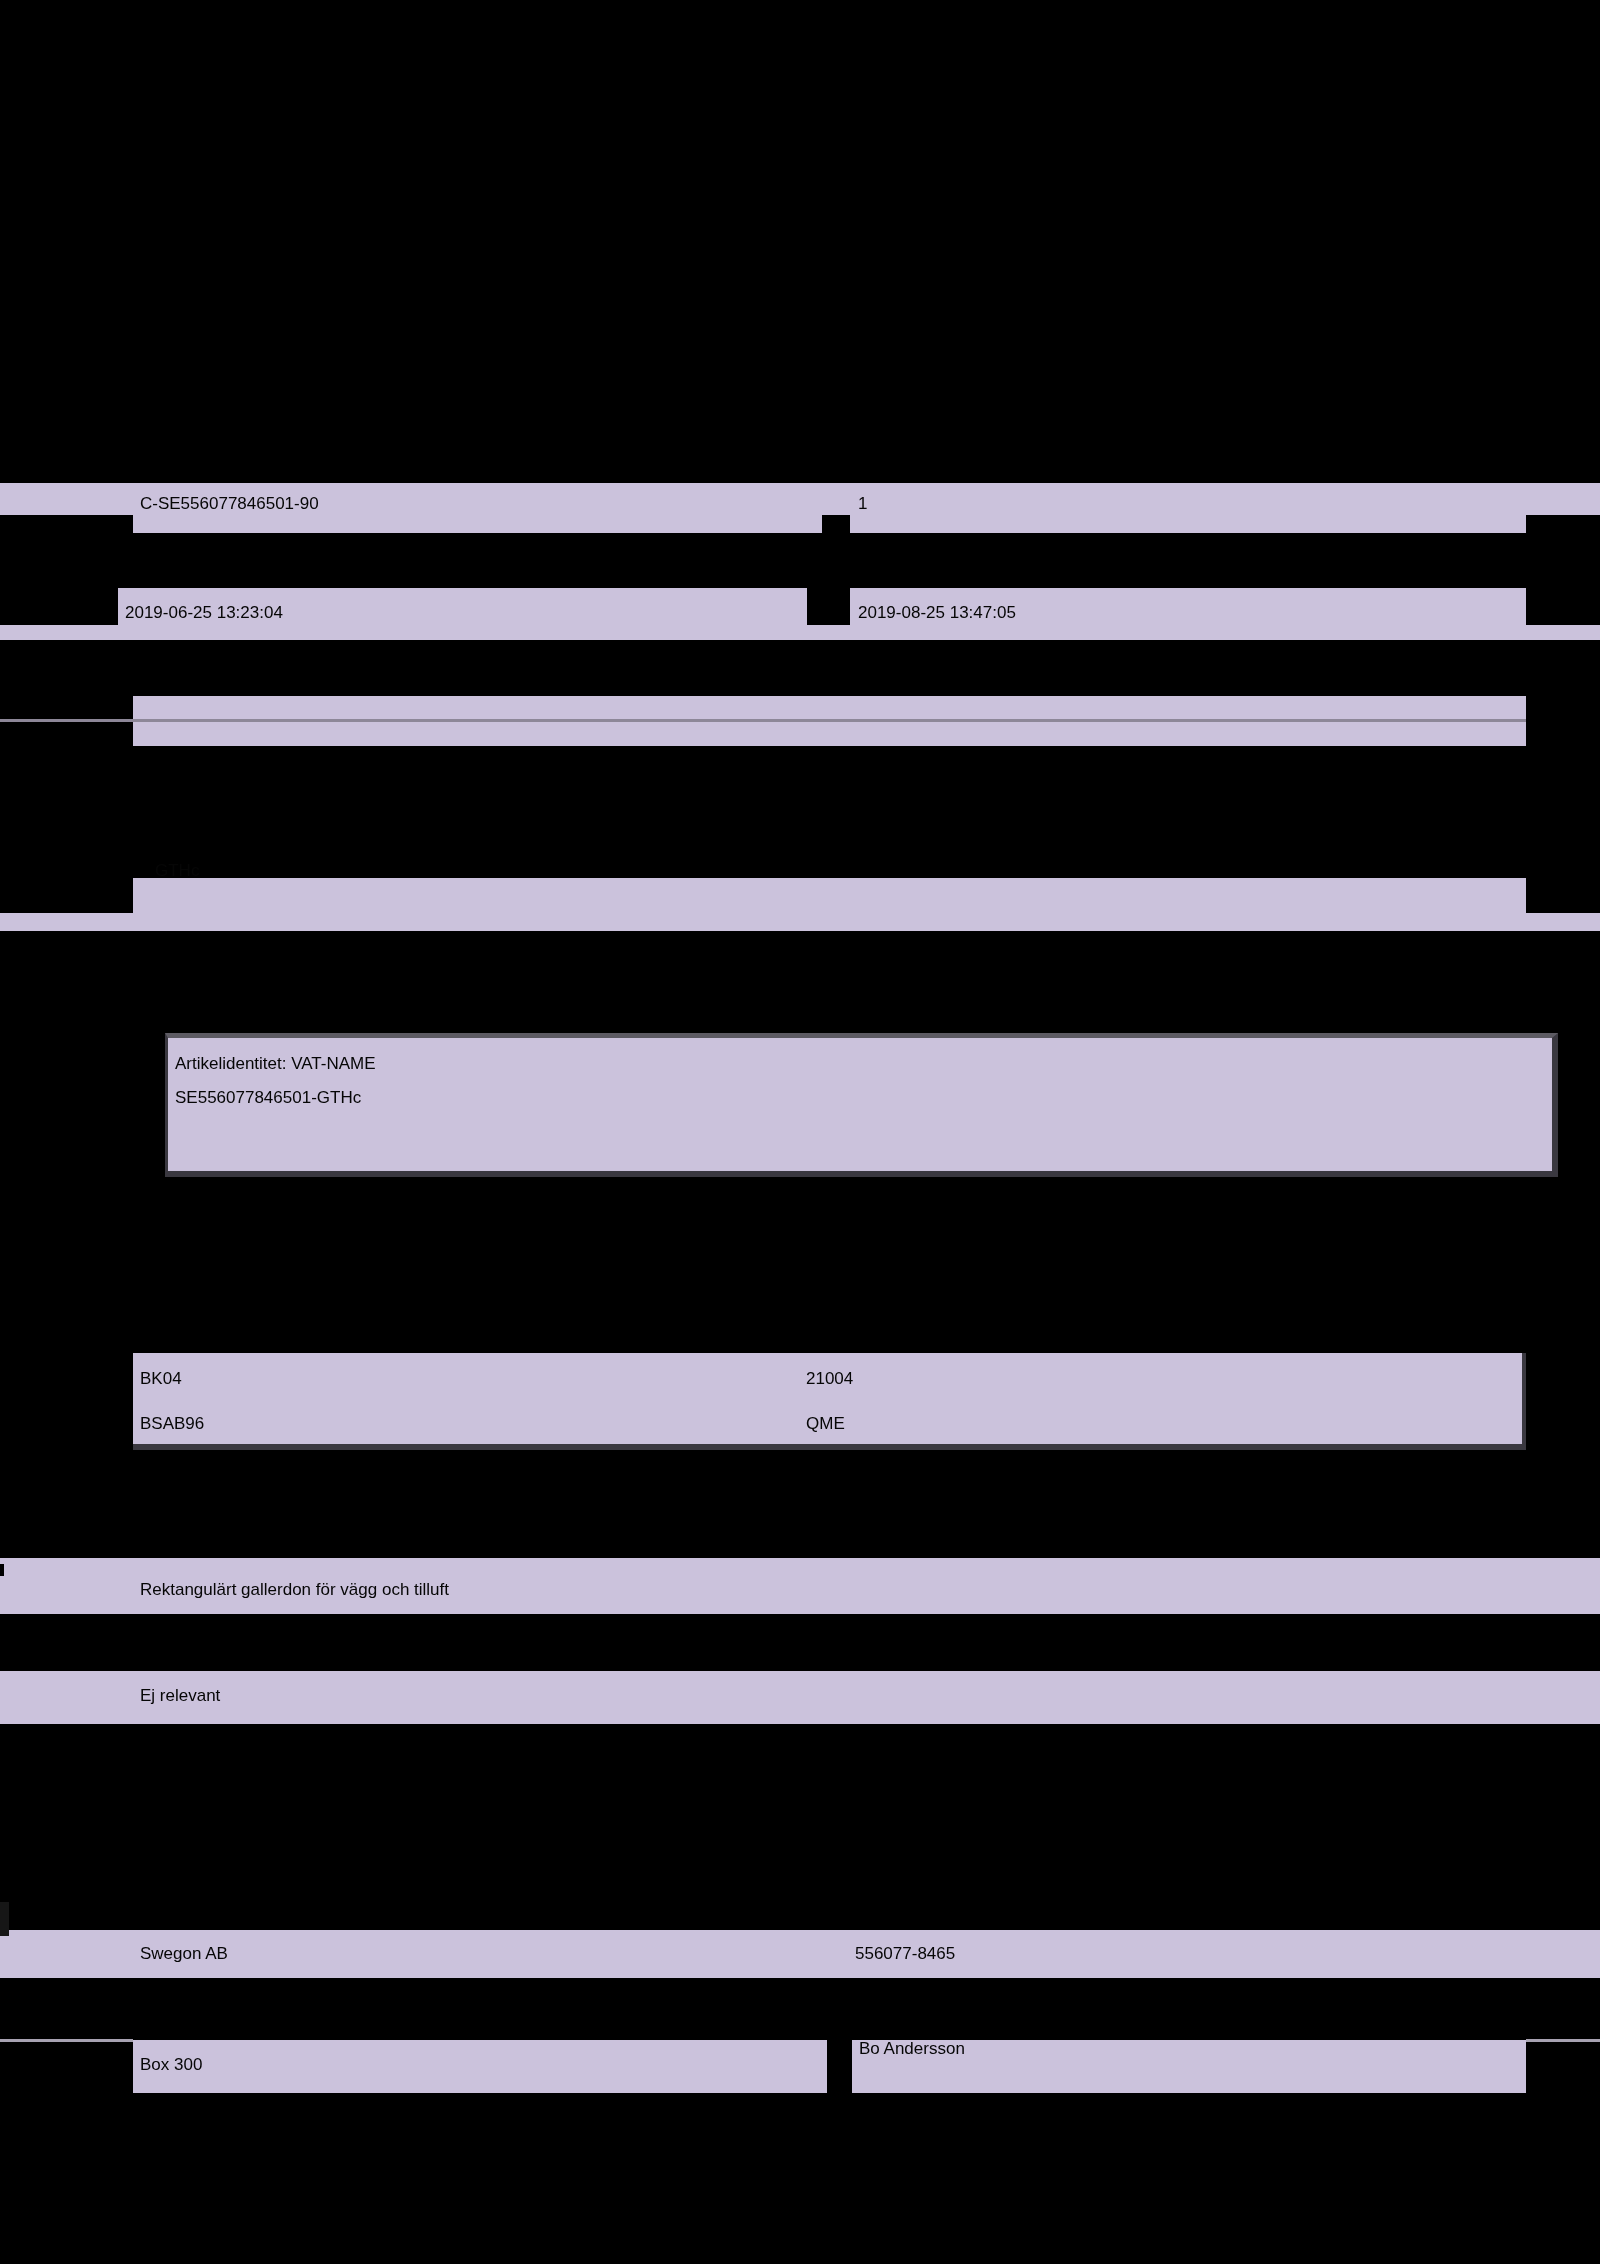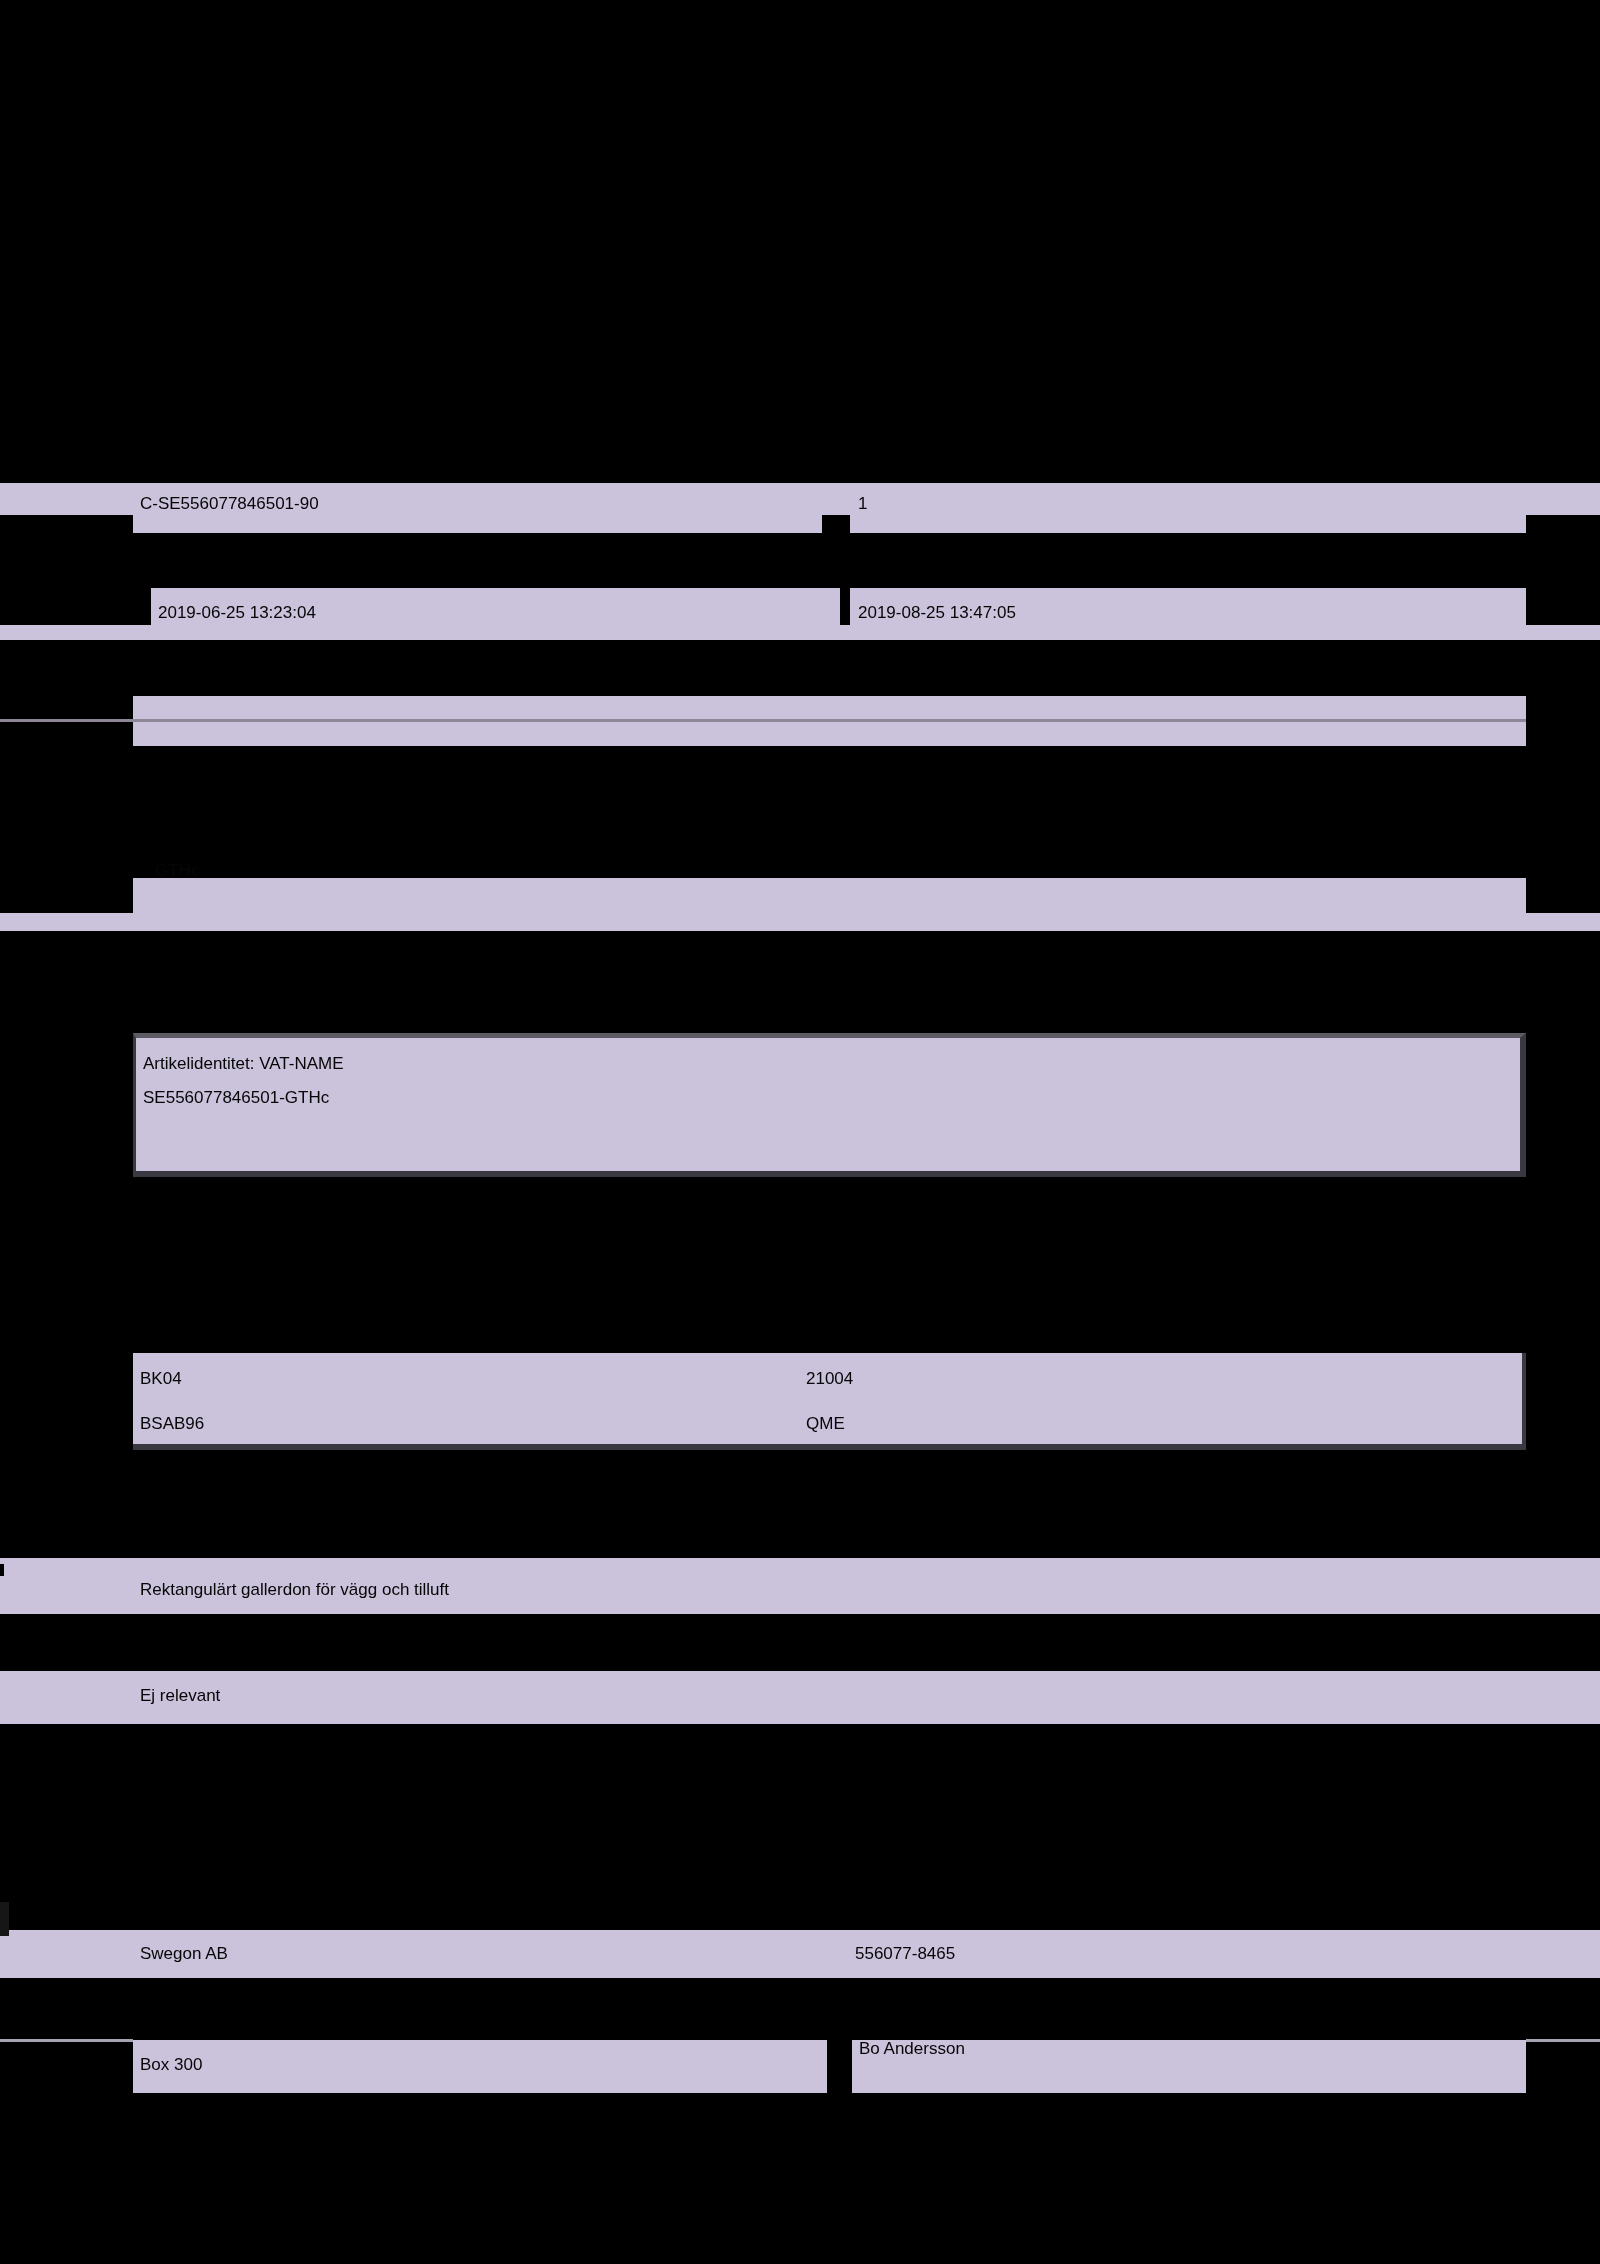--- a/index.html
+++ b/index.html
@@ -19,21 +19,21 @@
   .sliver { position:absolute; background:#161616; }
   .hline { position:absolute; background:var(--divider-line,#8d8798); }
   .hline.light { background:var(--divider-line-light,#a7a2b1); }
   .article-box {
     position:absolute; box-sizing:border-box;
     background:var(--field-background,#cbc2dc);
     border-top:5px solid var(--box-border-top,#5d5b63);
     border-right:6px solid var(--box-border-dark,#3a3840);
     border-bottom:6px solid var(--box-border-dark,#3a3840);
     border-left:3px solid var(--box-border-dark,#3a3840);
-    padding:9px 20px 0 7px; line-height:34px;
+    padding:9px 20px 0 7px; line-height:34px;margin-left:32px;
   }
   .article-box div { white-space:nowrap; }
   .class-box {
     position:absolute; box-sizing:border-box;
     background:var(--field-background,#cbc2dc);
     border-bottom:6px solid var(--box-border-dark,#3a3840);
     border-right:4px solid var(--box-border-dark,#3a3840);
   }
 </style>
 </head>
@@ -43,21 +43,21 @@
 
   <div class="band" style="left:0;top:455px;width:1600px;height:32px;"></div>
   <div class="notch" style="left:0;top:469px;width:5px;height:14px;"></div>
   <div class="field" style="left:133px;top:455px;width:689px;height:50px;">
     <span class="txt" style="left:7px;top:12px;">C-SE556077846501-90</span>
   </div>
   <div class="field" style="left:850px;top:455px;width:676px;height:50px;">
     <span class="txt" style="left:8px;top:12px;">1</span>
   </div>
 
-  <div class="field" style="left:151px;top:560px;width:689px;height:45px;">
+  <div class="field" style="left:118px;top:560px;width:689px;height:45px;">
     <span class="txt" style="left:7px;top:16px;">2019-06-25 13:23:04</span>
   </div>
   <div class="field" style="left:850px;top:560px;width:676px;height:45px;">
     <span class="txt" style="left:8px;top:16px;">2019-08-25 13:47:05</span>
   </div>
   <div class="band" style="left:0;top:597px;width:1600px;height:15px;"></div>
 
   <div class="field" style="left:133px;top:668px;width:1393px;height:50px;"></div>
   <div class="hline" style="left:0;top:719px;width:1526px;height:3px;"></div>
 

